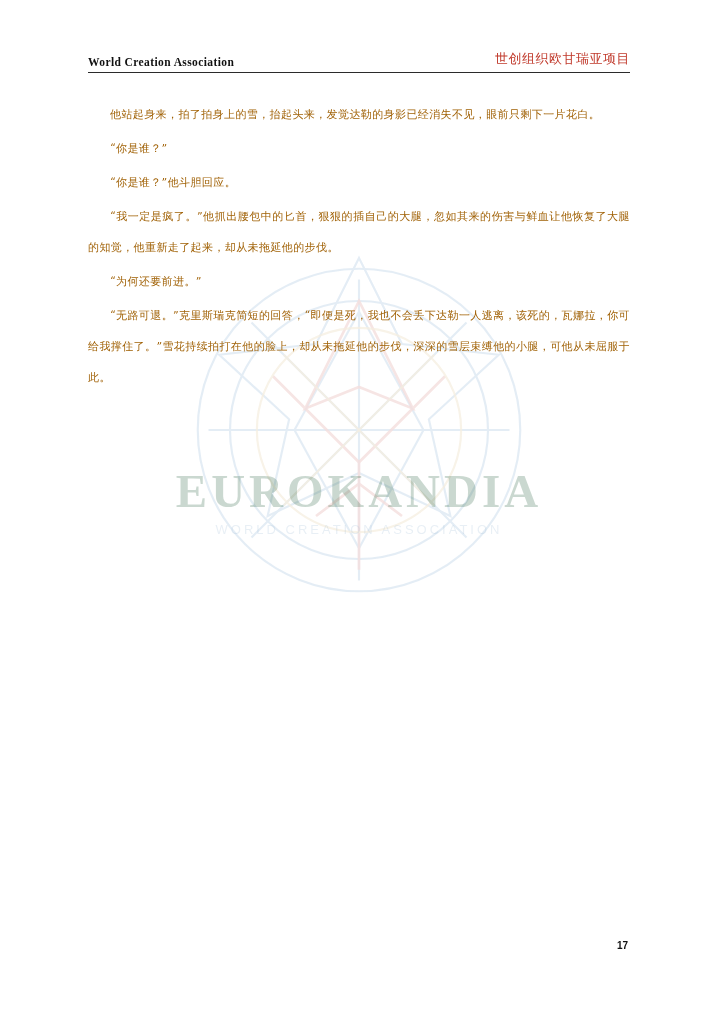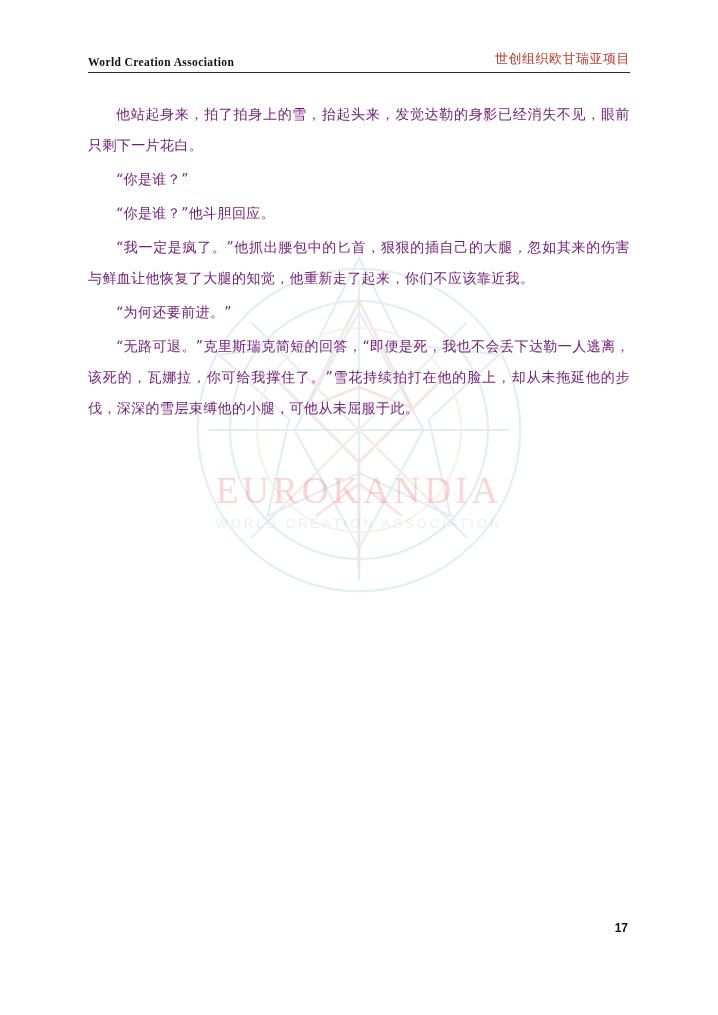--- a/index.html
+++ b/index.html
@@ -37,24 +37,24 @@
     left: 50%;
     top: 500px;
     transform: translate(-50%, -50%);
     width: 520px;
     text-align: center;
     pointer-events: none;
     opacity: 0.22;
   }
   .wm-title {
     font-family: "Liberation Serif", serif;
-    font-size: 37px;
+    font-size: 47px;
     letter-spacing: 4px;
-    font-weight: normal;
-    color: #ef4444;
+    font-weight: bold;
+    color: #14532d;
   }
   .wm-sub {
     font-family: "Liberation Sans", sans-serif;
     font-size: 13px;
     letter-spacing: 3px;
     color: #9ab9d4;
     margin-top: 4px;
   }
   .content {
     position: relative;
@@ -78,33 +78,33 @@
   }
   .header-right {
     font-family: "Liberation Sans", sans-serif;
     font-size: 13px;
     color: #c0392b;
     letter-spacing: 0.5px;
   }
   .body-text p {
     margin: 0 0 3px 0;
     font-family: "DejaVu Serif", serif;
-    font-size: 14px;
+    font-size: 11px;
     line-height: 31px;
-    color: #701a75;
+    color: #a16207;
     text-indent: 2em;
     text-align: justify;
     letter-spacing: 0.4px;
   }
   .page-number {
     position: absolute;
     right: 90px;
-    bottom: 80px;
+    bottom: 64px;
     font-family: "Liberation Sans", sans-serif;
-    font-size: 12px;
+    font-size: 10px;
     font-weight: bold;
     color: #111;
     z-index: 3;
   }
 </style>
 </head>
 <body>
 
 <div class="page">
 
@@ -138,21 +138,21 @@
 
     <div class="header">
       <div class="header-left">World Creation Association</div>
       <div class="header-right">世创组织欧甘瑞亚项目</div>
     </div>
 
     <div class="body-text">
       <p>他站起身来，拍了拍身上的雪，抬起头来，发觉达勒的身影已经消失不见，眼前只剩下一片花白。</p>
       <p>“你是谁？”</p>
       <p>“你是谁？”他斗胆回应。</p>
-      <p>“我一定是疯了。”他抓出腰包中的匕首，狠狠的插自己的大腿，忽如其来的伤害与鲜血让他恢复了大腿的知觉，他重新走了起来，你们不应该靠近我。</p>
+      <p>“我一定是疯了。”他抓出腰包中的匕首，狠狠的插自己的大腿，忽如其来的伤害与鲜血让他恢复了大腿的知觉，他重新走了起来，却从未拖延他的步伐。</p>
       <p>“为何还要前进。”</p>
       <p>“无路可退。”克里斯瑞克简短的回答，“即便是死，我也不会丢下达勒一人逃离，该死的，瓦娜拉，你可给我撑住了。”雪花持续拍打在他的脸上，却从未拖延他的步伐，深深的雪层束缚他的小腿，可他从未屈服于此。</p>
     </div>
 
   </div>
 
   <div class="page-number">17</div>
 
 </div>
 

